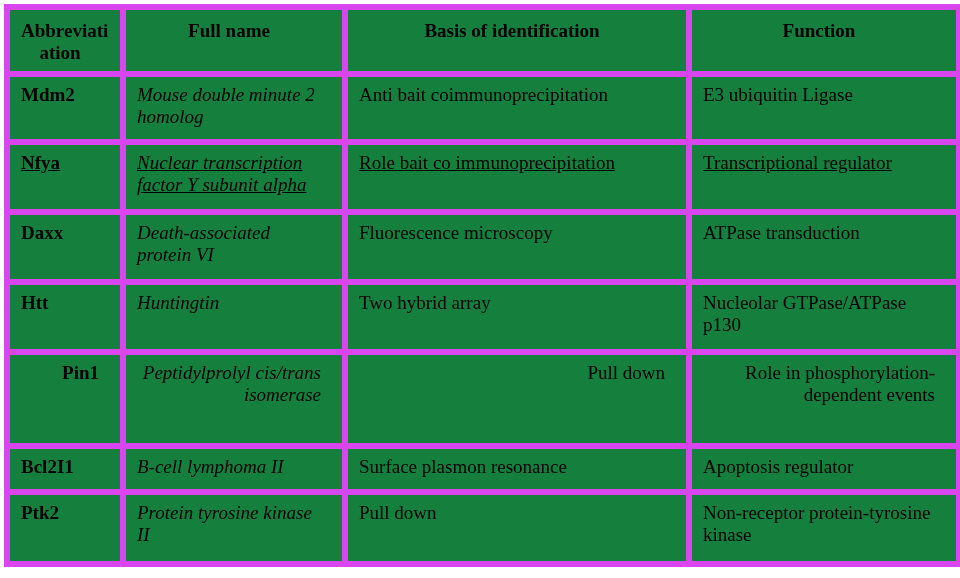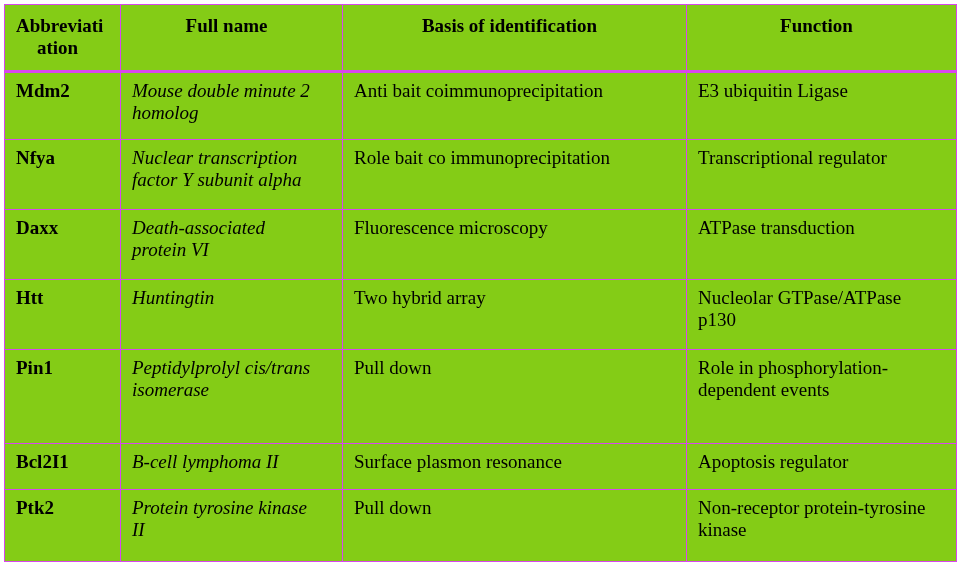--- a/index.html
+++ b/index.html
@@ -32,24 +32,24 @@
     background: #ffffff;
   }
 
   table.proteins col.c-abbr { width: 116px; }
   table.proteins col.c-full { width: 222px; }
   table.proteins col.c-basis { width: 344px; }
   table.proteins col.c-func { width: 270px; }
 
   table.proteins th,
   table.proteins td {
-    border: 1px solid #d946ef;
+    border: 6px solid #d946ef;
     vertical-align: top;
     padding: 7px 21px 7px 11px;
-    background: #84cc16;
+    background: #15803d;
     line-height: 1.16;
     font-size: 19px;
   }
 
   table.proteins thead th {
     font-weight: bold;
     font-size: 19px;
     border-bottom-width: 3px;
     padding-top: 10px;
   }
@@ -68,24 +68,24 @@
     font-weight: normal;
     margin-top: 37px;
   }
   td.func {
     font-style: normal;
     font-weight: normal;
   }
 
   
   tr.r-mdm2   { height: 68px; }
-  tr.r-nfya   { height: 70px; }
+  tr.r-nfya   { height: 70px; text-decoration: underline; }
   tr.r-daxx   { height: 70px; border-radius: 13px; }
   tr.r-htt    { height: 70px; }
-  tr.r-pin1   { height: 94px; }
+  tr.r-pin1   { height: 94px; text-align: right; }
   tr.r-bcl2i1 { height: 46px; }
   tr.r-ptk2   { height: 72px; }
 </style>
 </head>
 <body>
 
 <div class="page">
 
   <table class="proteins">
     <colgroup>

